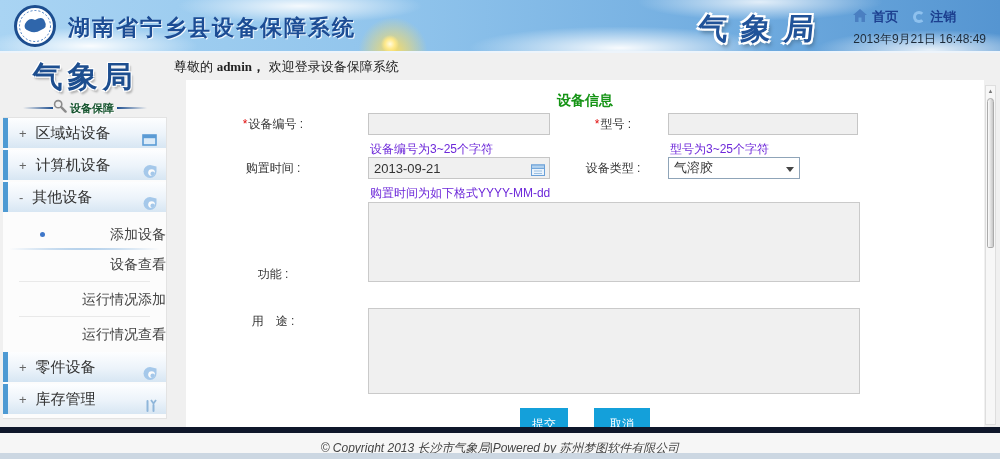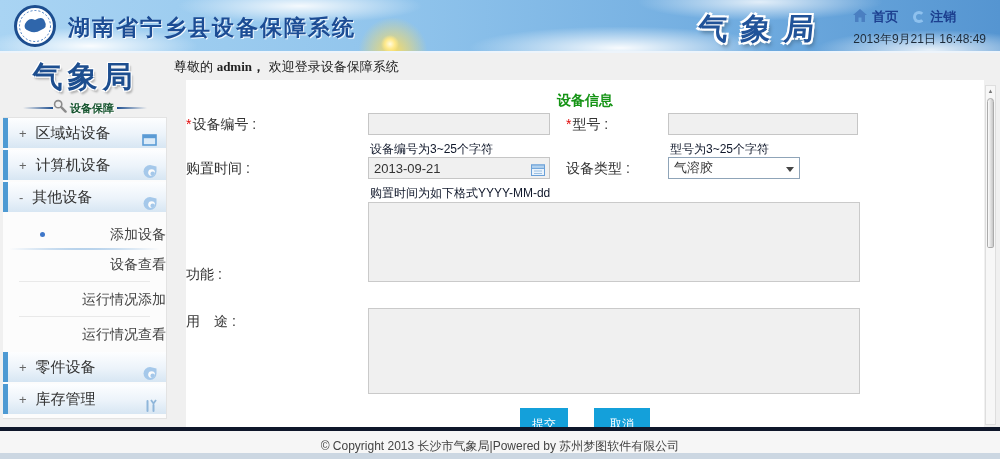--- a/index.html
+++ b/index.html
@@ -60,25 +60,25 @@
   .submenu-sep { height:1px; margin:3px 16px; background:#e9e9e9; }
 
   
   .welcome { position:absolute; left:174px; top:58px; font-size:13px; color:#222; }
   .welcome b { font-family:"Liberation Serif", serif; }
 
   
   .panel { position:absolute; left:186px; top:80px; width:798px; height:347px; background:#fff; }
   .form-title { position:absolute; top:12px; width:100%; text-align:center; font-size:14px;
     font-weight:bold; color:#169416; }
-  .flabel { position:absolute; font-size:14px; color:#333; text-align:left; line-height:22px; white-space:pre; }
+  .flabel { position:absolute; font-size:12px; color:#333; text-align:center; line-height:22px; white-space:pre; }
   .req { color:#e00909; margin-right:1px; }
   .tinput { position:absolute; height:22px; background:#f0f0f0; border:1px solid #c6c6c6;
     font-size:13px; color:#333; padding:0 5px; font-family:"Liberation Sans",sans-serif; }
-  .hint { position:absolute; font-size:12px; color:#0f172a; }
+  .hint { position:absolute; font-size:12px; color:#6d28d9; }
   .datewrap { position:absolute; left:182px; top:77px; width:182px; height:40px; }
   .datewrap input { width:182px; height:22px; background:#f0f0f0; border:1px solid #c6c6c6;
     font-size:13px; color:#333; padding:0 5px; font-family:"Liberation Sans",sans-serif; }
   .cal-icon { position:absolute; right:5px; top:5px; cursor:pointer; }
   .selwrap { position:absolute; left:482px; top:77px; width:132px; height:22px; background:#fff;
     border:1px solid #8fa4b8; font-size:13px; color:#333; line-height:20px; padding-left:5px; cursor:pointer; }
   .sel-arrow { position:absolute; right:5px; top:9px; width:0; height:0;
     border-left:4px solid transparent; border-right:4px solid transparent; border-top:5px solid #444; }
   .tarea { position:absolute; background:#f0f0f0; border:1px solid #cacaca; resize:none;
     font-family:"Liberation Sans",sans-serif; font-size:13px; }
@@ -89,21 +89,21 @@
   
   .vscroll { position:absolute; left:985px; top:85px; width:11px; height:340px; background:#f7f7f7;
     border:1px solid #dedede; }
   .scroll-up { height:11px; text-align:center; font-size:6px; color:#777; line-height:11px; cursor:pointer; }
   .scroll-thumb { position:absolute; left:1px; top:12px; width:7px; height:150px;
     background:linear-gradient(90deg,#fdfdfd,#c7c7c7); border:1px solid #ababab;
     border-radius:4px 4px 2px 2px; cursor:pointer; }
 
   
   .footer { position:absolute; left:0; top:427px; width:1000px; height:32px; background:#f6f6f6;
-    border-top:4px solid #0f172a; }
+    border-top:6px solid #0f172a;font-style:italic; }
   .footer-text { text-align:center; font-size:12px; color:#444; margin-top:7px; }
   .footer-strip { position:absolute; left:0; bottom:0; width:100%; height:6px; background:#ccd7e2; }
 </style>
 </head>
 <body>
 
 <div class="app">
 
   <div class="header">
     <div class="logo">

